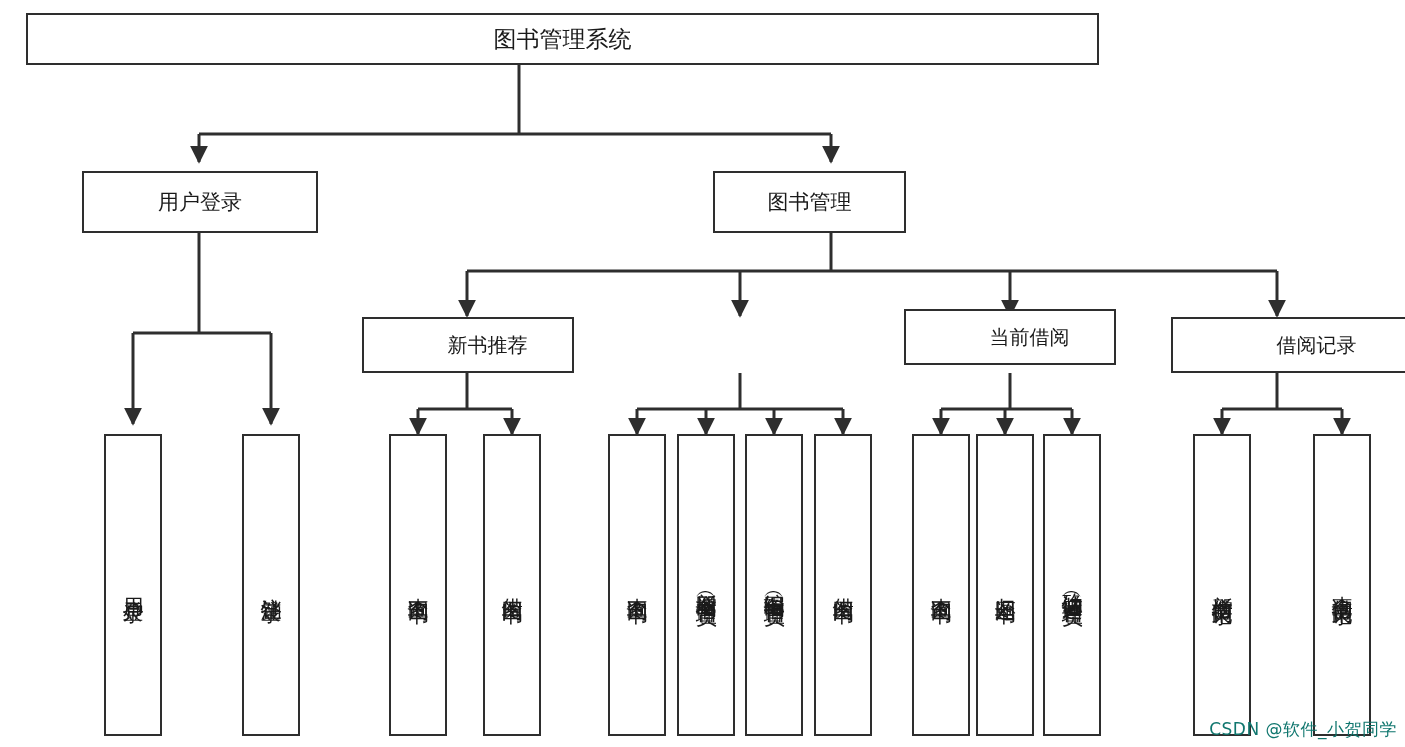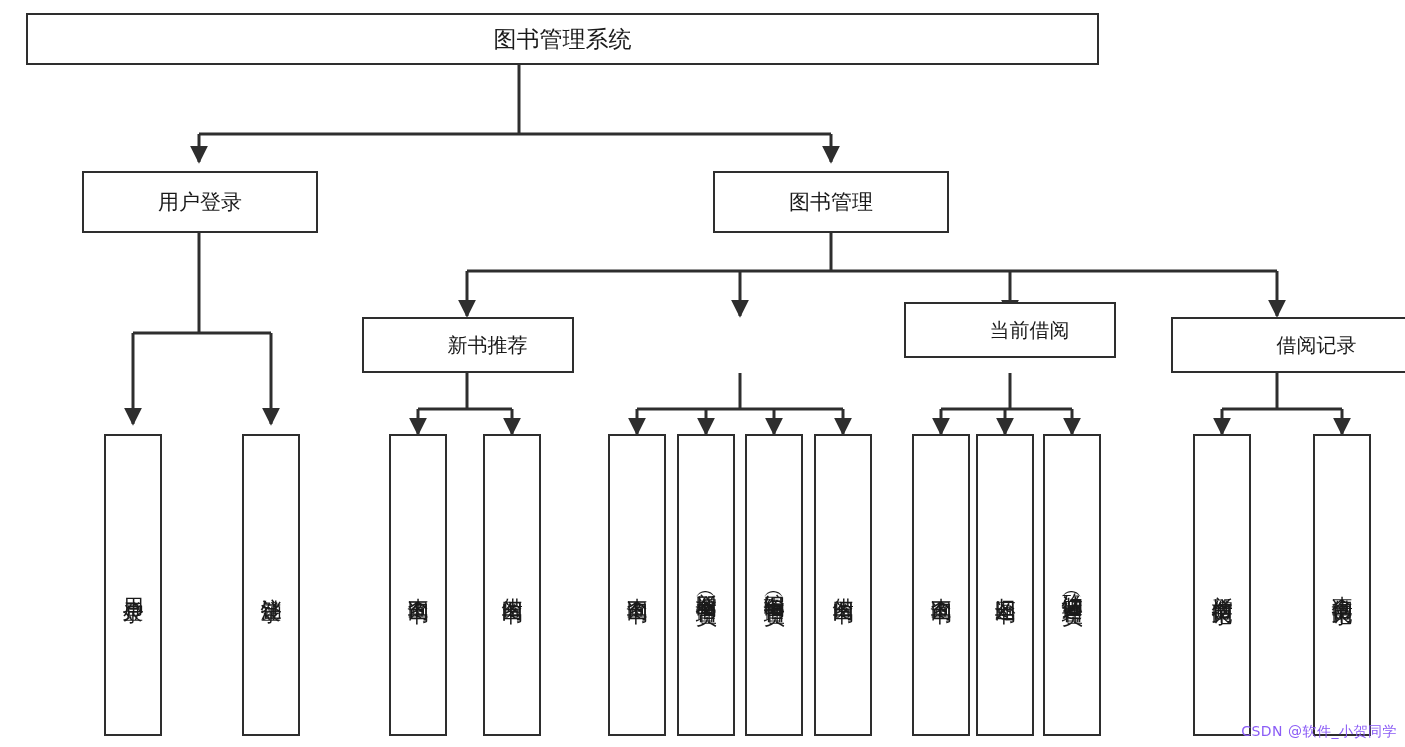--- a/index.html
+++ b/index.html
@@ -63,22 +63,22 @@
     writing-mode: vertical-rl;
     text-orientation: upright;
     letter-spacing: 2px;
     white-space: nowrap;
     display: block;
   }
   .watermark {
     position: absolute;
     right: 8px;
     bottom: 6px;
-    font-size: 14px;
-    color: #8b5cf6;
+    font-size: 17px;
+    color: #0f766e;
     white-space: nowrap;
     letter-spacing: 0.5px;
   }
 </style>
 </head>
 <body>
 
 <div id="canvas">
 
   <svg id="links" viewBox="0 0 1405 747" width="1405" height="747" xmlns="http://www.w3.org/2000/svg">
@@ -131,28 +131,28 @@
     </g>
   </svg>
 
   <div class="node root" style="left:16px; top:13px; width:1073px; height:52px;margin-left:10px;">
     <span>图书管理系统</span>
   </div>
 
   <div class="node lvl1" style="left:82px; top:171px; width:236px; height:62px;">
     <span>用户登录</span>
   </div>
-  <div class="node lvl1" style="left:713px; top:171px; width:236px; height:62px;">
+  <div class="node lvl1" style="left:713px; top:171px; width:193px; height:62px;">
     <span>图书管理</span>
   </div>
 
   <div class="node lvl2" style="left:362px; top:317px; width:212px; height:56px;">
     <span>新书推荐</span>
   </div>
-  <div class="node lvl2" style="left:904px; top:302px; width:212px; height:56px;">
+  <div class="node lvl2" style="left:904px; top:309px; width:212px; height:56px;">
     <span>当前借阅</span>
   </div>
   <div class="node lvl2" style="left:1171px; top:317px; width:252px; height:56px;">
     <span>借阅记录</span>
   </div>
 
   <div class="node leaf" style="left:104px; top:434px; width:58px; height:302px;">
     <span class="leaf-text">用户登录</span>
   </div>
   <div class="node leaf" style="left:242px; top:434px; width:58px; height:302px;">

